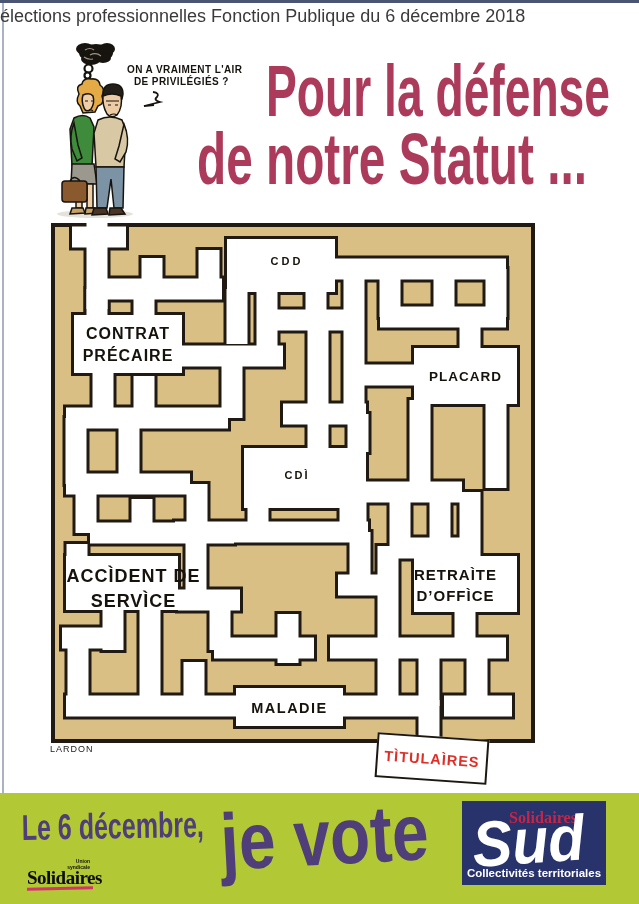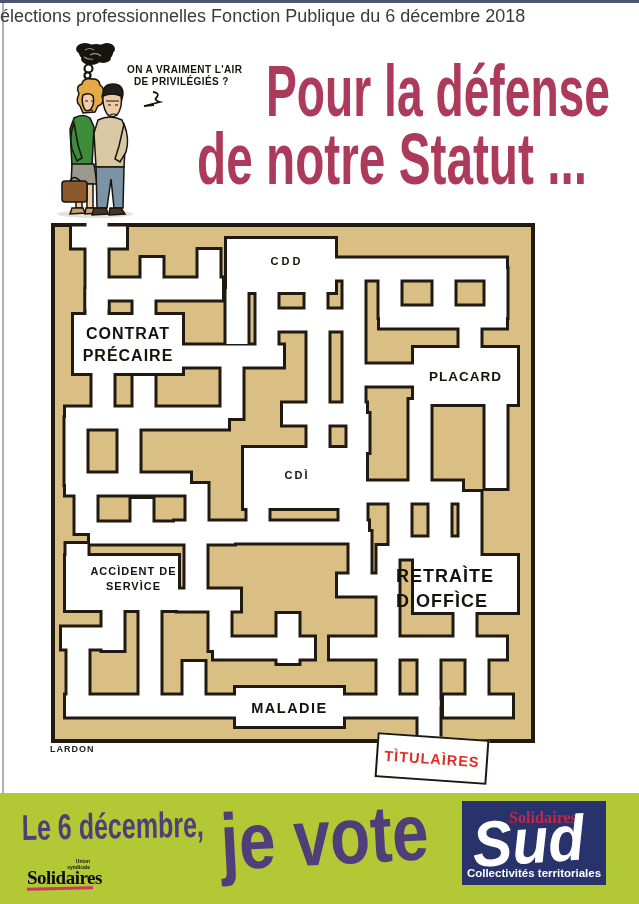--- a/index.html
+++ b/index.html
@@ -181,27 +181,27 @@
 </svg>
 
 <div class="hand" style="position:absolute;left:234px;top:254px;width:106px;font-size:11px;letter-spacing:3px">CDD</div>
 
 <div class="hand" style="position:absolute;left:74px;top:323px;width:108px;font-size:16px">CONTRAT<br>PRÉCAIRE</div>
 
 <div class="hand" style="position:absolute;left:414px;top:368px;width:103px;font-size:13.5px">PLACARD</div>
 
 <div class="hand" style="position:absolute;left:252px;top:468px;width:90px;font-size:11px;letter-spacing:2px">CDÌ</div>
 
-<div class="hand" style="position:absolute;left:66px;top:564px;width:135px;font-size:11px">ACCÌDENT DE<br>SERVÌCE</div>
-
-<div class="hand" style="position:absolute;left:396px;top:564px;width:83px;font-size:18px">RETRAÌTE<br>D’OFFÌCE</div>
+<div class="hand" style="position:absolute;left:66px;top:564px;width:135px;font-size:18px">ACCÌDENT DE<br>SERVÌCE</div>
+
+<div class="hand" style="position:absolute;left:414px;top:564px;width:83px;font-size:15px">RETRAÌTE<br>D’OFFÌCE</div>
 
 <div class="hand" style="position:absolute;left:236px;top:698px;width:107px;font-size:14.5px;letter-spacing:1.5px">MALADIE</div>
 
-<div style="position:absolute;left:50px;top:744px;font-size:9px;font-weight:bold;color:#222;letter-spacing:1px">LARDON</div>
+<div style="position:absolute;left:50px;top:744px;font-size:9px;font-weight:normal;color:#222;letter-spacing:1px">LARDON</div>
 
 <div style="position:absolute;left:376px;top:736px;width:108px;height:41px;background:#ffffff;border:2.5px solid #1c1710;transform:rotate(4deg);display:flex;align-items:center;justify-content:center">
 <span style="color:#e02d26;font-weight:bold;font-size:14.5px;letter-spacing:1px">TÌTULAÌRES</span>
   </div>
 
 <svg width="260" height="210" viewBox="0 0 260 210" style="position:absolute;left:40px;top:30px">
 
 <g fill="#17130e">
 <ellipse cx="56" cy="23" rx="17" ry="9"></ellipse>
       <ellipse cx="45" cy="19" rx="9" ry="6"></ellipse>

